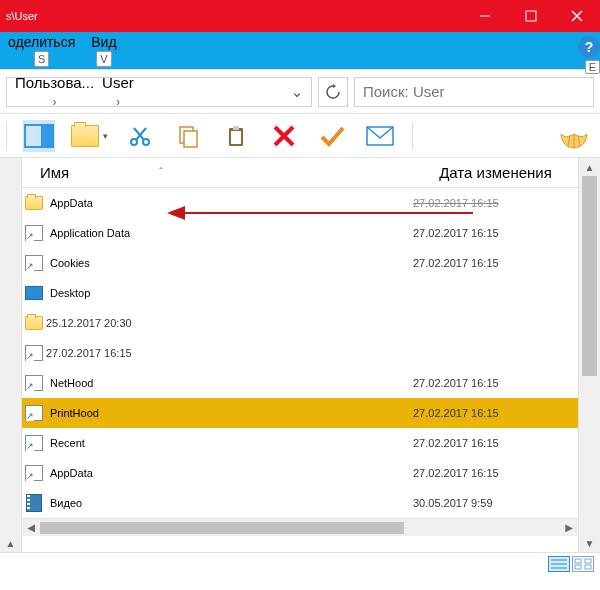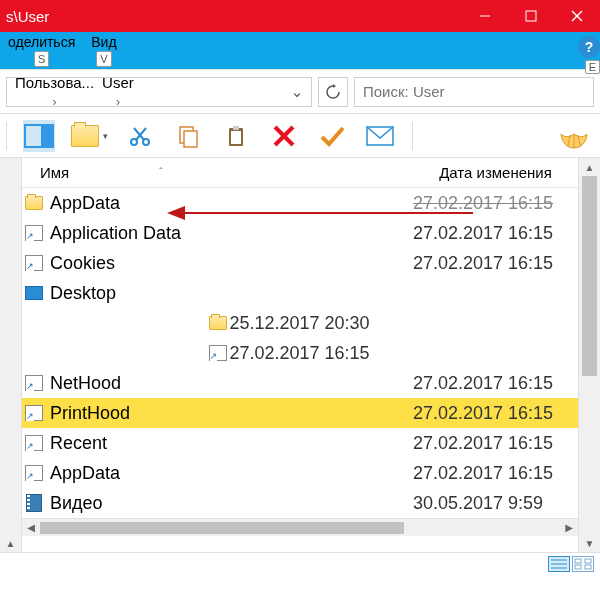--- a/index.html
+++ b/index.html
@@ -15,21 +15,21 @@
   }
   .titlebar {
     background: #e81123;
     height: 32px;
     display: flex;
     align-items: center;
     justify-content: space-between;
     padding-left: 6px;
     color: #fff;
   }
-  .titlebar .title { font-size: 15px; }
+  .titlebar .title { font-size: 11px; }
   .win-controls { display: flex; height: 100%; }
   .win-btn {
     width: 46px;
     height: 100%;
     display: flex;
     align-items: center;
     justify-content: center;
   }
   .win-btn.close { background: #e81123; }
   .menu-bar {
@@ -200,24 +200,23 @@
     font-size: 15px;
     background: #fff;
   }
   .col-name { flex: 1; padding-left: 18px; display:flex; align-items:center; gap: 90px;}
   .col-date { width: 165px; text-align: center; }
   .sort-arrow { color:#666; font-size:10px; }
   .row {
     display: flex;
     height: 30px;
     align-items: center;
-    font-size: 18px;
-    justify-content: center;
-  }
-  .row.selected { background: #fde047; }
+    font-size: 11px;
+  }
+  .row.selected { background: #eab308; }
   .row .icon { width: 24px; display:flex; justify-content:center; }
   .row .name { flex: 1; padding-left: 4px; }
   .row .date { width: 165px; color:#333; }
   .folder-small {
     width: 18px; height: 14px;
     background: linear-gradient(#ffe9a8,#ffd75e);
     border: 1px solid #d6b23c; border-radius:1px; position:relative;
   }
   .folder-small::before { content:''; position:absolute; top:-3px; left:1px; width:7px; height:3px; background:#ffe9a8; border:1px solid #d6b23c; border-bottom:none; border-radius:1px 1px 0 0;}
   .shortcut-small {

